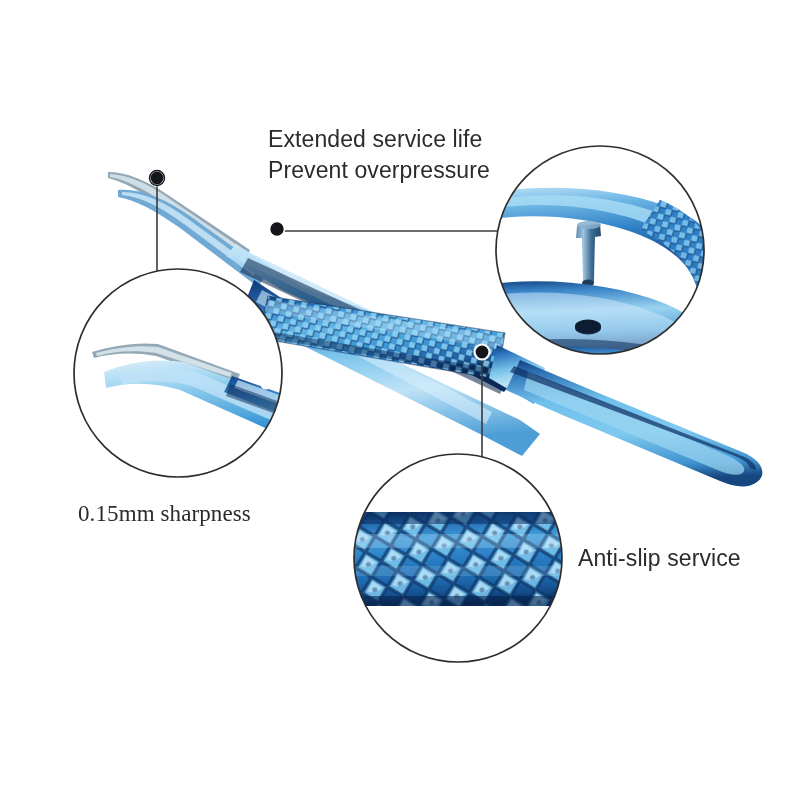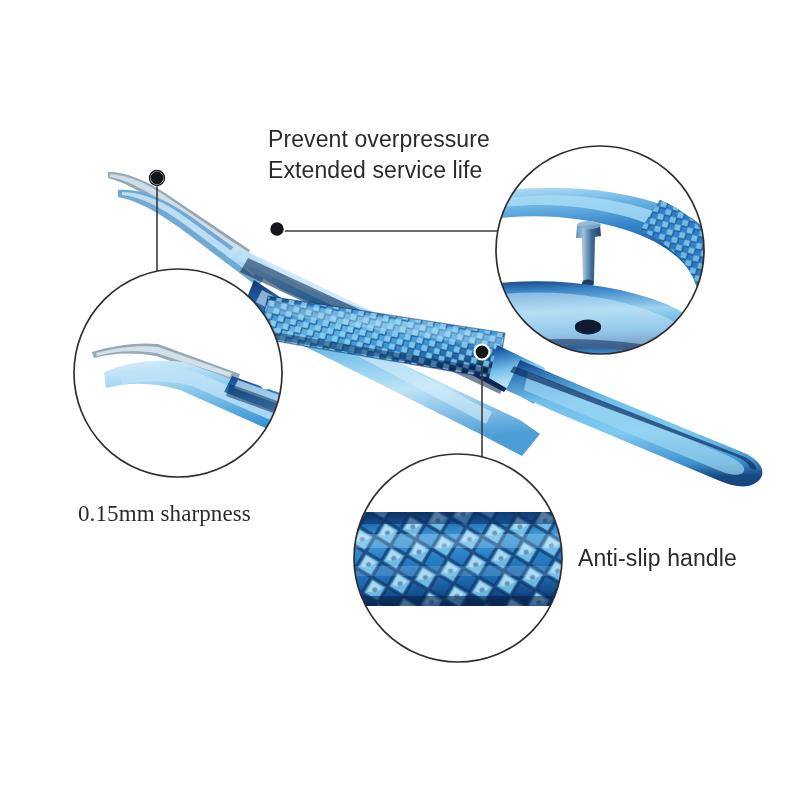--- a/index.html
+++ b/index.html
@@ -252,21 +252,21 @@
         <path d="M352 512 L 566 512 L 566 524 L 352 524 Z" fill="#0b2c5c" opacity="0.55"></path>
         <path d="M352 596 L 566 596 L 566 606 L 352 606 Z" fill="#08254e" opacity="0.6"></path>
         <path d="M352 534 L 566 534 L 566 548 L 352 548 Z" fill="#cdeafb" opacity="0.25"></path>
         <path d="M352 566 L 566 566 L 566 576 L 352 576 Z" fill="#b9e2f8" opacity="0.18"></path>
       </g>
       <circle cx="458" cy="558" r="104" fill="none" stroke="#2e2e2e" stroke-width="1.7"></circle>
     </g>
   </svg>
 
   <div class="callout-label" id="label-overpressure">
+    <div>Extended service life</div>
     <div>Prevent overpressure</div>
-    <div>Extended service life</div>
   </div>
 
   <div class="callout-label" id="label-sharpness">0.15mm sharpness</div>
 
-  <div class="callout-label" id="label-antislip">Anti-slip handle</div>
+  <div class="callout-label" id="label-antislip">Anti-slip service</div>
 
 </div>
 
 </body></html>

